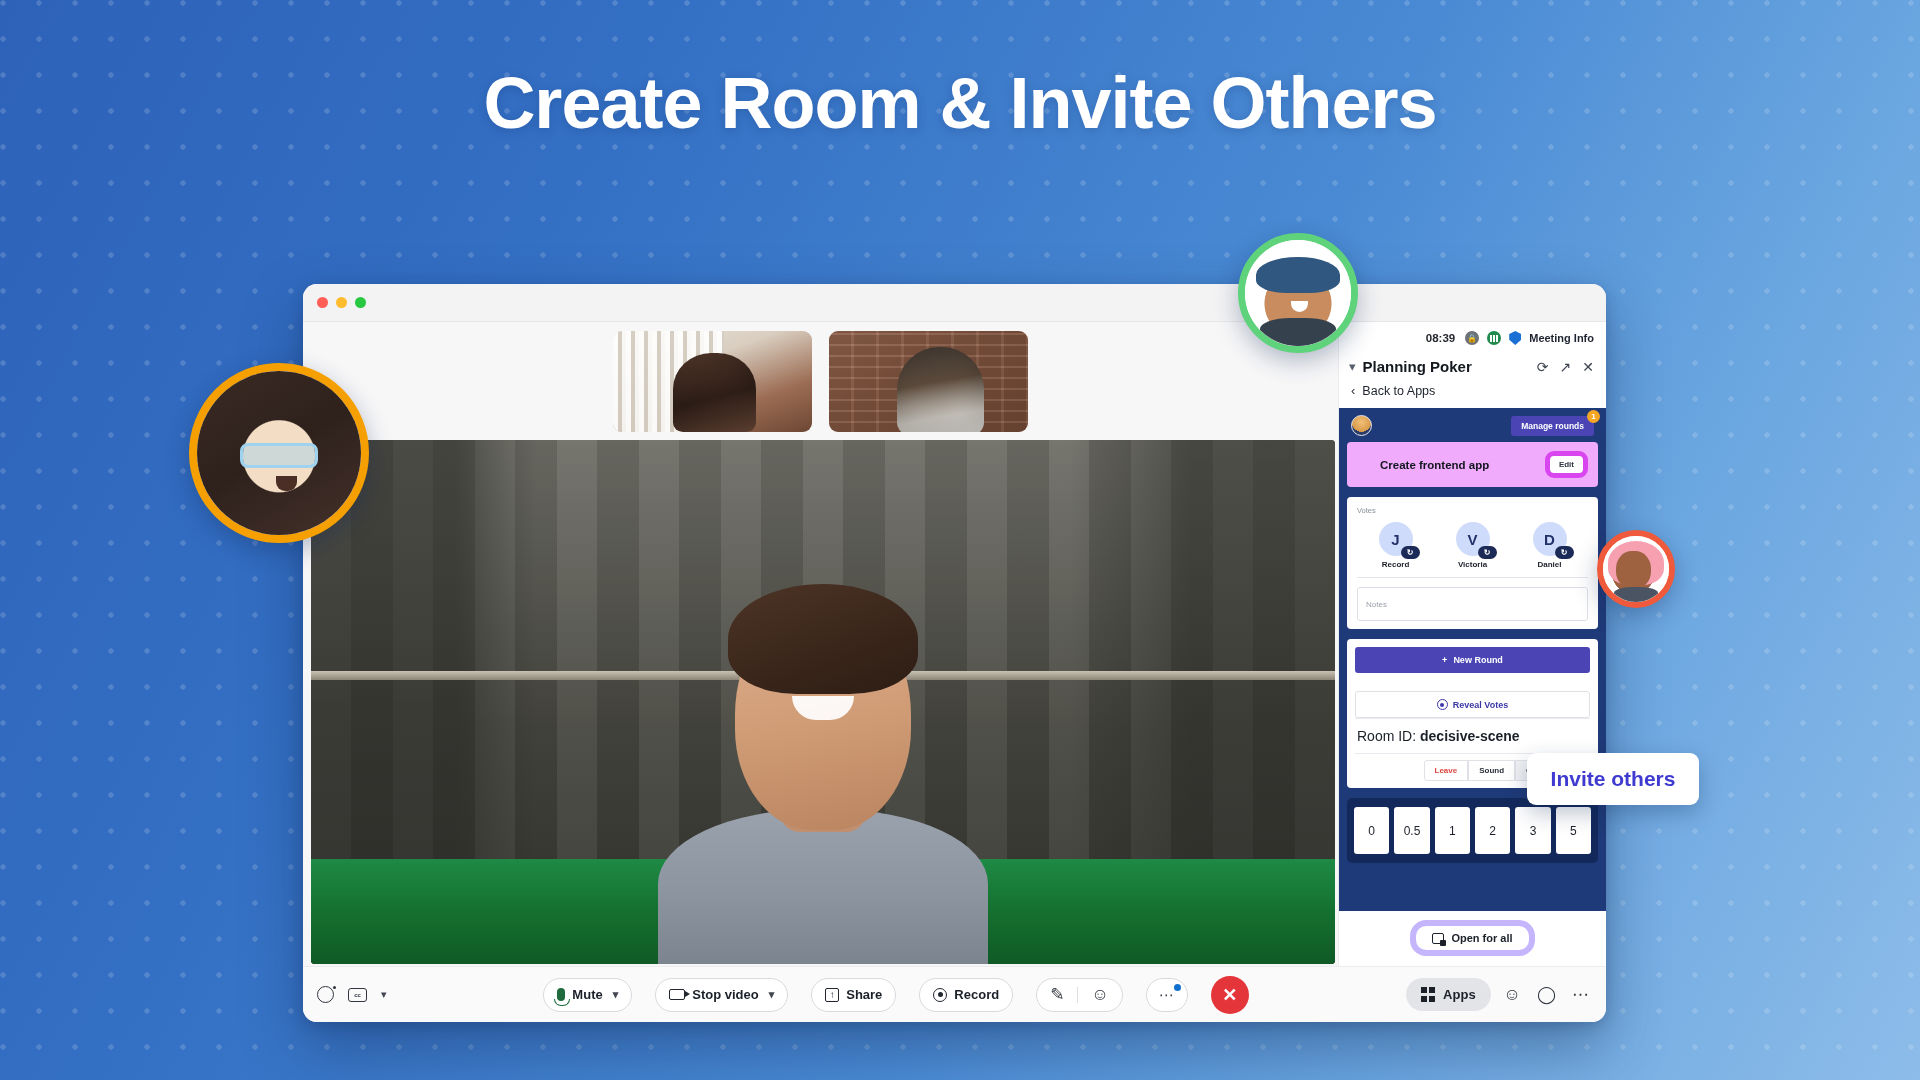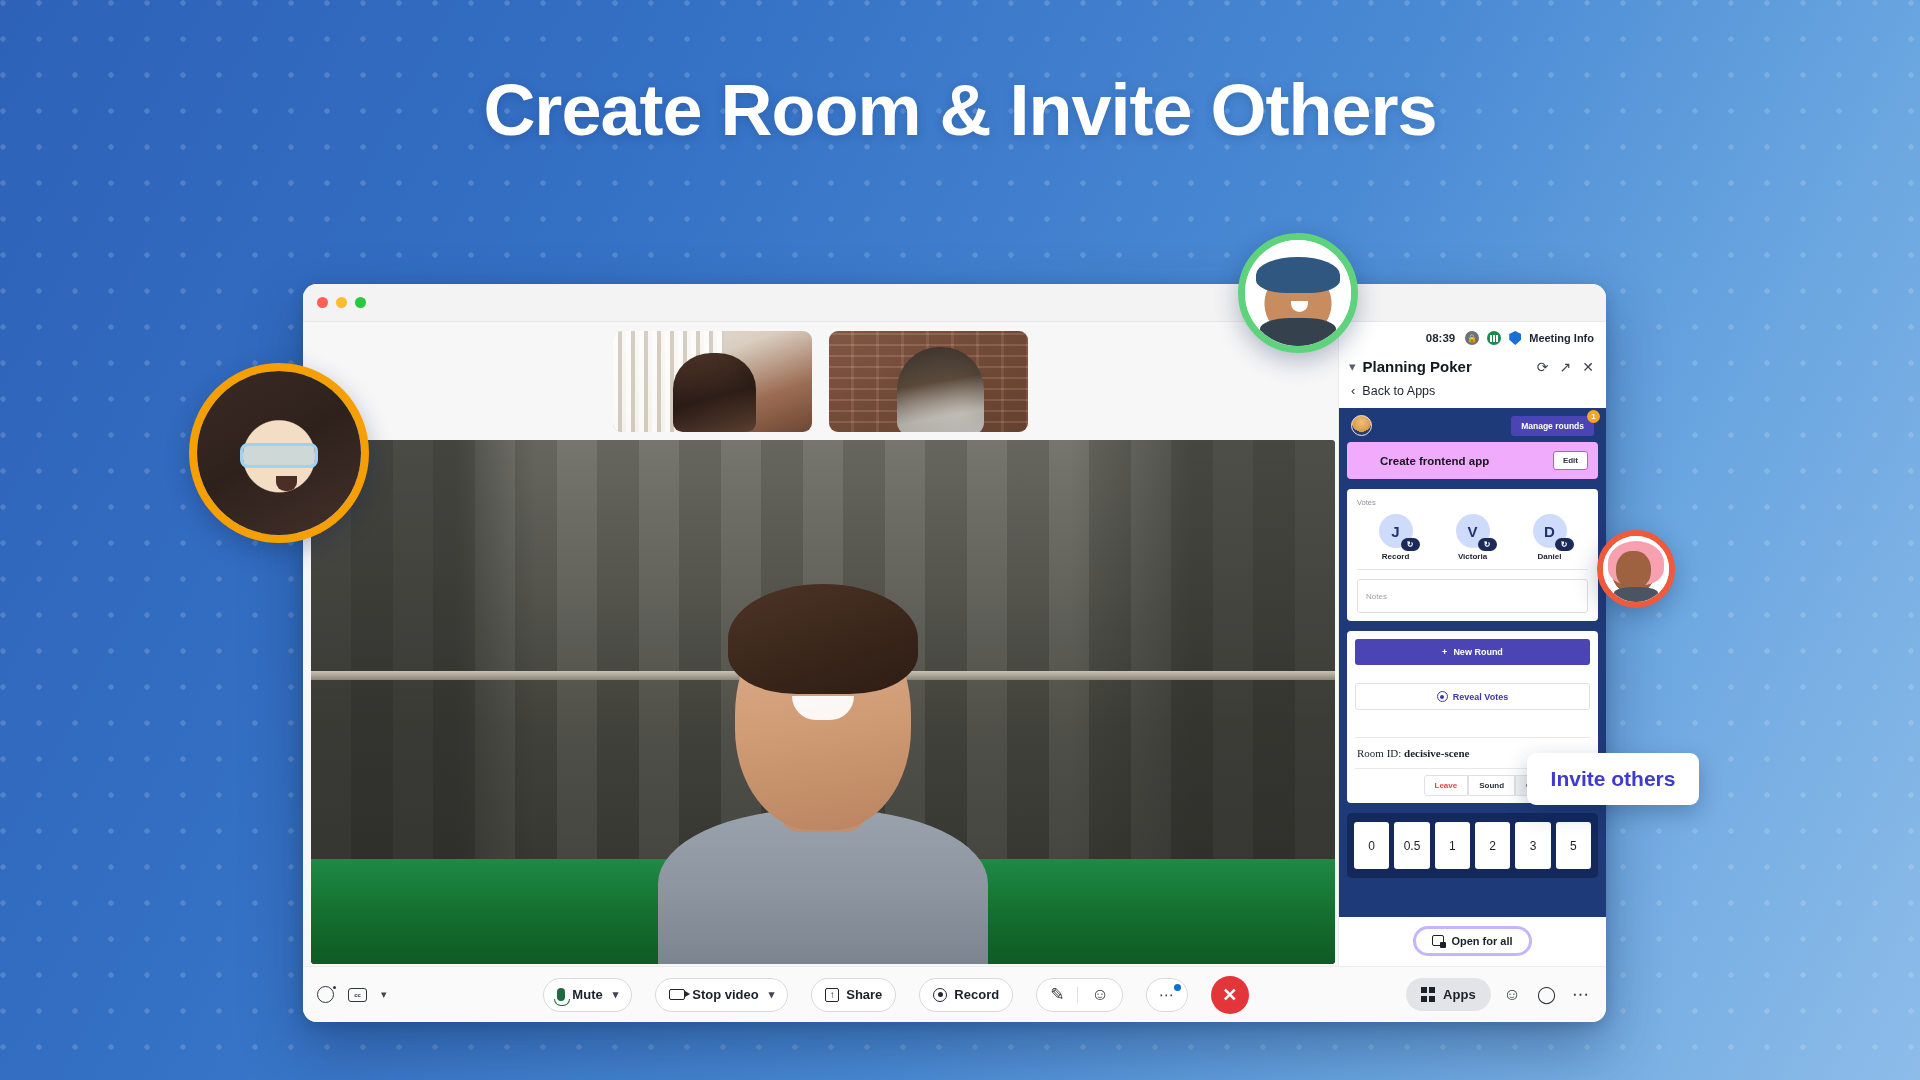--- a/index.html
+++ b/index.html
@@ -7,21 +7,21 @@
   body {
     font-family: "Liberation Sans", sans-serif;
     position:relative;
     background:
       radial-gradient(circle at 3px 3px, rgba(255,255,255,0.16) 2.4px, rgba(255,255,255,0) 3px) 0 0 / 36px 36px,
       linear-gradient(118deg, #2d62b8 0%, #3470c4 28%, #4a8ad4 58%, #6aa6e0 78%, #8dbce9 100%);
   }
 
   
   .hero-title{
-    position:absolute; left:0; right:0; top:69px;
+    position:absolute; left:0; right:0; top:62px;
     text-align:center; color:#ffffff;
     font-size:72px; font-weight:bold; letter-spacing:-1px;
     text-shadow:0 2px 10px rgba(20,50,110,0.25);
   }
 
   
   .app-window{
     position:absolute; left:303px; top:284px; width:1303px; height:738px;
     background:#f7f7f8; border-radius:14px;
     box-shadow:0 26px 60px rgba(12,36,80,0.38), 0 4px 14px rgba(12,36,80,0.22);
@@ -196,21 +196,21 @@
 
   .card-white{
     background:#f0abfc; border-radius:4px; margin:0 4px;padding-left:23px;
   }
   .topic-row{
     display:flex; align-items:center; justify-content:space-between;
     padding:9px 10px; gap:8px;
   }
   .topic-text{ font-size:11.5px; font-weight:bold; color:#12161d; }
   .edit-btn{
-    border:1px solid #d946ef; border-radius:3px; font-size:8px; color:#2e3440;
+    border:5px solid #d946ef; border-radius:9px; font-size:8px; color:#2e3440;
     padding:4px 9px; background:#fff; font-weight:bold;
   }
 
   .votes-card{ margin:10px 4px 0 4px; background:#fff; border-radius:4px; padding:9px 10px 8px 10px; }
   .votes-label{ font-size:7.5px; color:#8a8f99; margin-bottom:7px; }
   .votes-row{ display:flex; justify-content:space-around; align-items:flex-start; }
   .voter{ display:flex; flex-direction:column; align-items:center; gap:4px; width:56px; }
   .voter-av{
     width:34px; height:34px; border-radius:50%; background:#cfdbfb;
     display:flex; align-items:center; justify-content:center;
@@ -234,21 +234,21 @@
     font-size:9px; font-weight:bold; padding:8px 0; display:flex;
     align-items:center; justify-content:center; gap:6px;
   }
   .reveal{
     border:1px solid #dfe1e7; border-radius:3px; text-align:center; margin-top:18px;
     font-size:9px; font-weight:bold; color:#3c38a8; padding:7px 0;
     display:flex; align-items:center; justify-content:center; gap:5px;
   }
   .eye{ width:11px; height:11px; border-radius:50%; border:1.5px solid #3c38a8; position:relative; }
   .eye::after{ content:""; position:absolute; left:2.5px; top:2.5px; width:4px; height:4px; border-radius:50%; background:#3c38a8; }
-  .room-row{ border-top:1px solid #e7e9ee; margin-top:27px; padding:9px 2px; font-size:11px; color:#1b2029;font-family:Liberation Serif, serif; }
+  .room-row{ border-top:1px solid #e7e9ee; margin-top:0; padding:9px 2px; font-size:14px; color:#1b2029; }
   .room-row b{ font-weight:bold; }
   .mini-btns{
     border-top:1px solid #e7e9ee; display:flex; justify-content:flex-end; gap:0;
     padding:6px 0 7px 0;
   }
   .mini-btn{
     border:1px solid #dfe1e7; font-size:8px; font-weight:bold; color:#2b3039;
     padding:5px 10px; background:#fff;
   }
   .mini-btn.leave{ color:#e0453e; border-radius:3px 0 0 3px; }
@@ -261,23 +261,23 @@
   .pcard{
     flex:1; background:#fff; border-radius:3px; height:47px;
     display:flex; align-items:center; justify-content:center;
     font-size:12px; color:#1b2029;
   }
 
   .open-all-bar{
     background:#fff; padding:9px 0 10px 0; display:flex; justify-content:center;
   }
   .open-all{
-    border:3px solid #c4b5fd; border-radius:16px; background:#fff;
+    border:6px solid #c4b5fd; border-radius:16px; background:#fff;
     font-size:11px; font-weight:bold; color:#1b2029;
-    padding:6px 16px; display:flex; align-items:flex-start; gap:7px;
+    padding:6px 16px; display:flex; align-items:center; gap:7px;
   }
   .oa-icon{ width:12px; height:11px; border:1.6px solid #1b2029; border-radius:2px; position:relative; }
   .oa-icon::after{ content:""; position:absolute; right:-3px; bottom:-3px; width:6px; height:6px; background:#1b2029; border-radius:1px; }
 
   
   .controlbar{
     height:56px; flex:0 0 56px; background:#fafafb; border-top:1px solid #ececee;
     display:flex; align-items:center; padding:0 14px; gap:10px;
   }
   .cb-left{ display:flex; align-items:center; gap:14px; }

